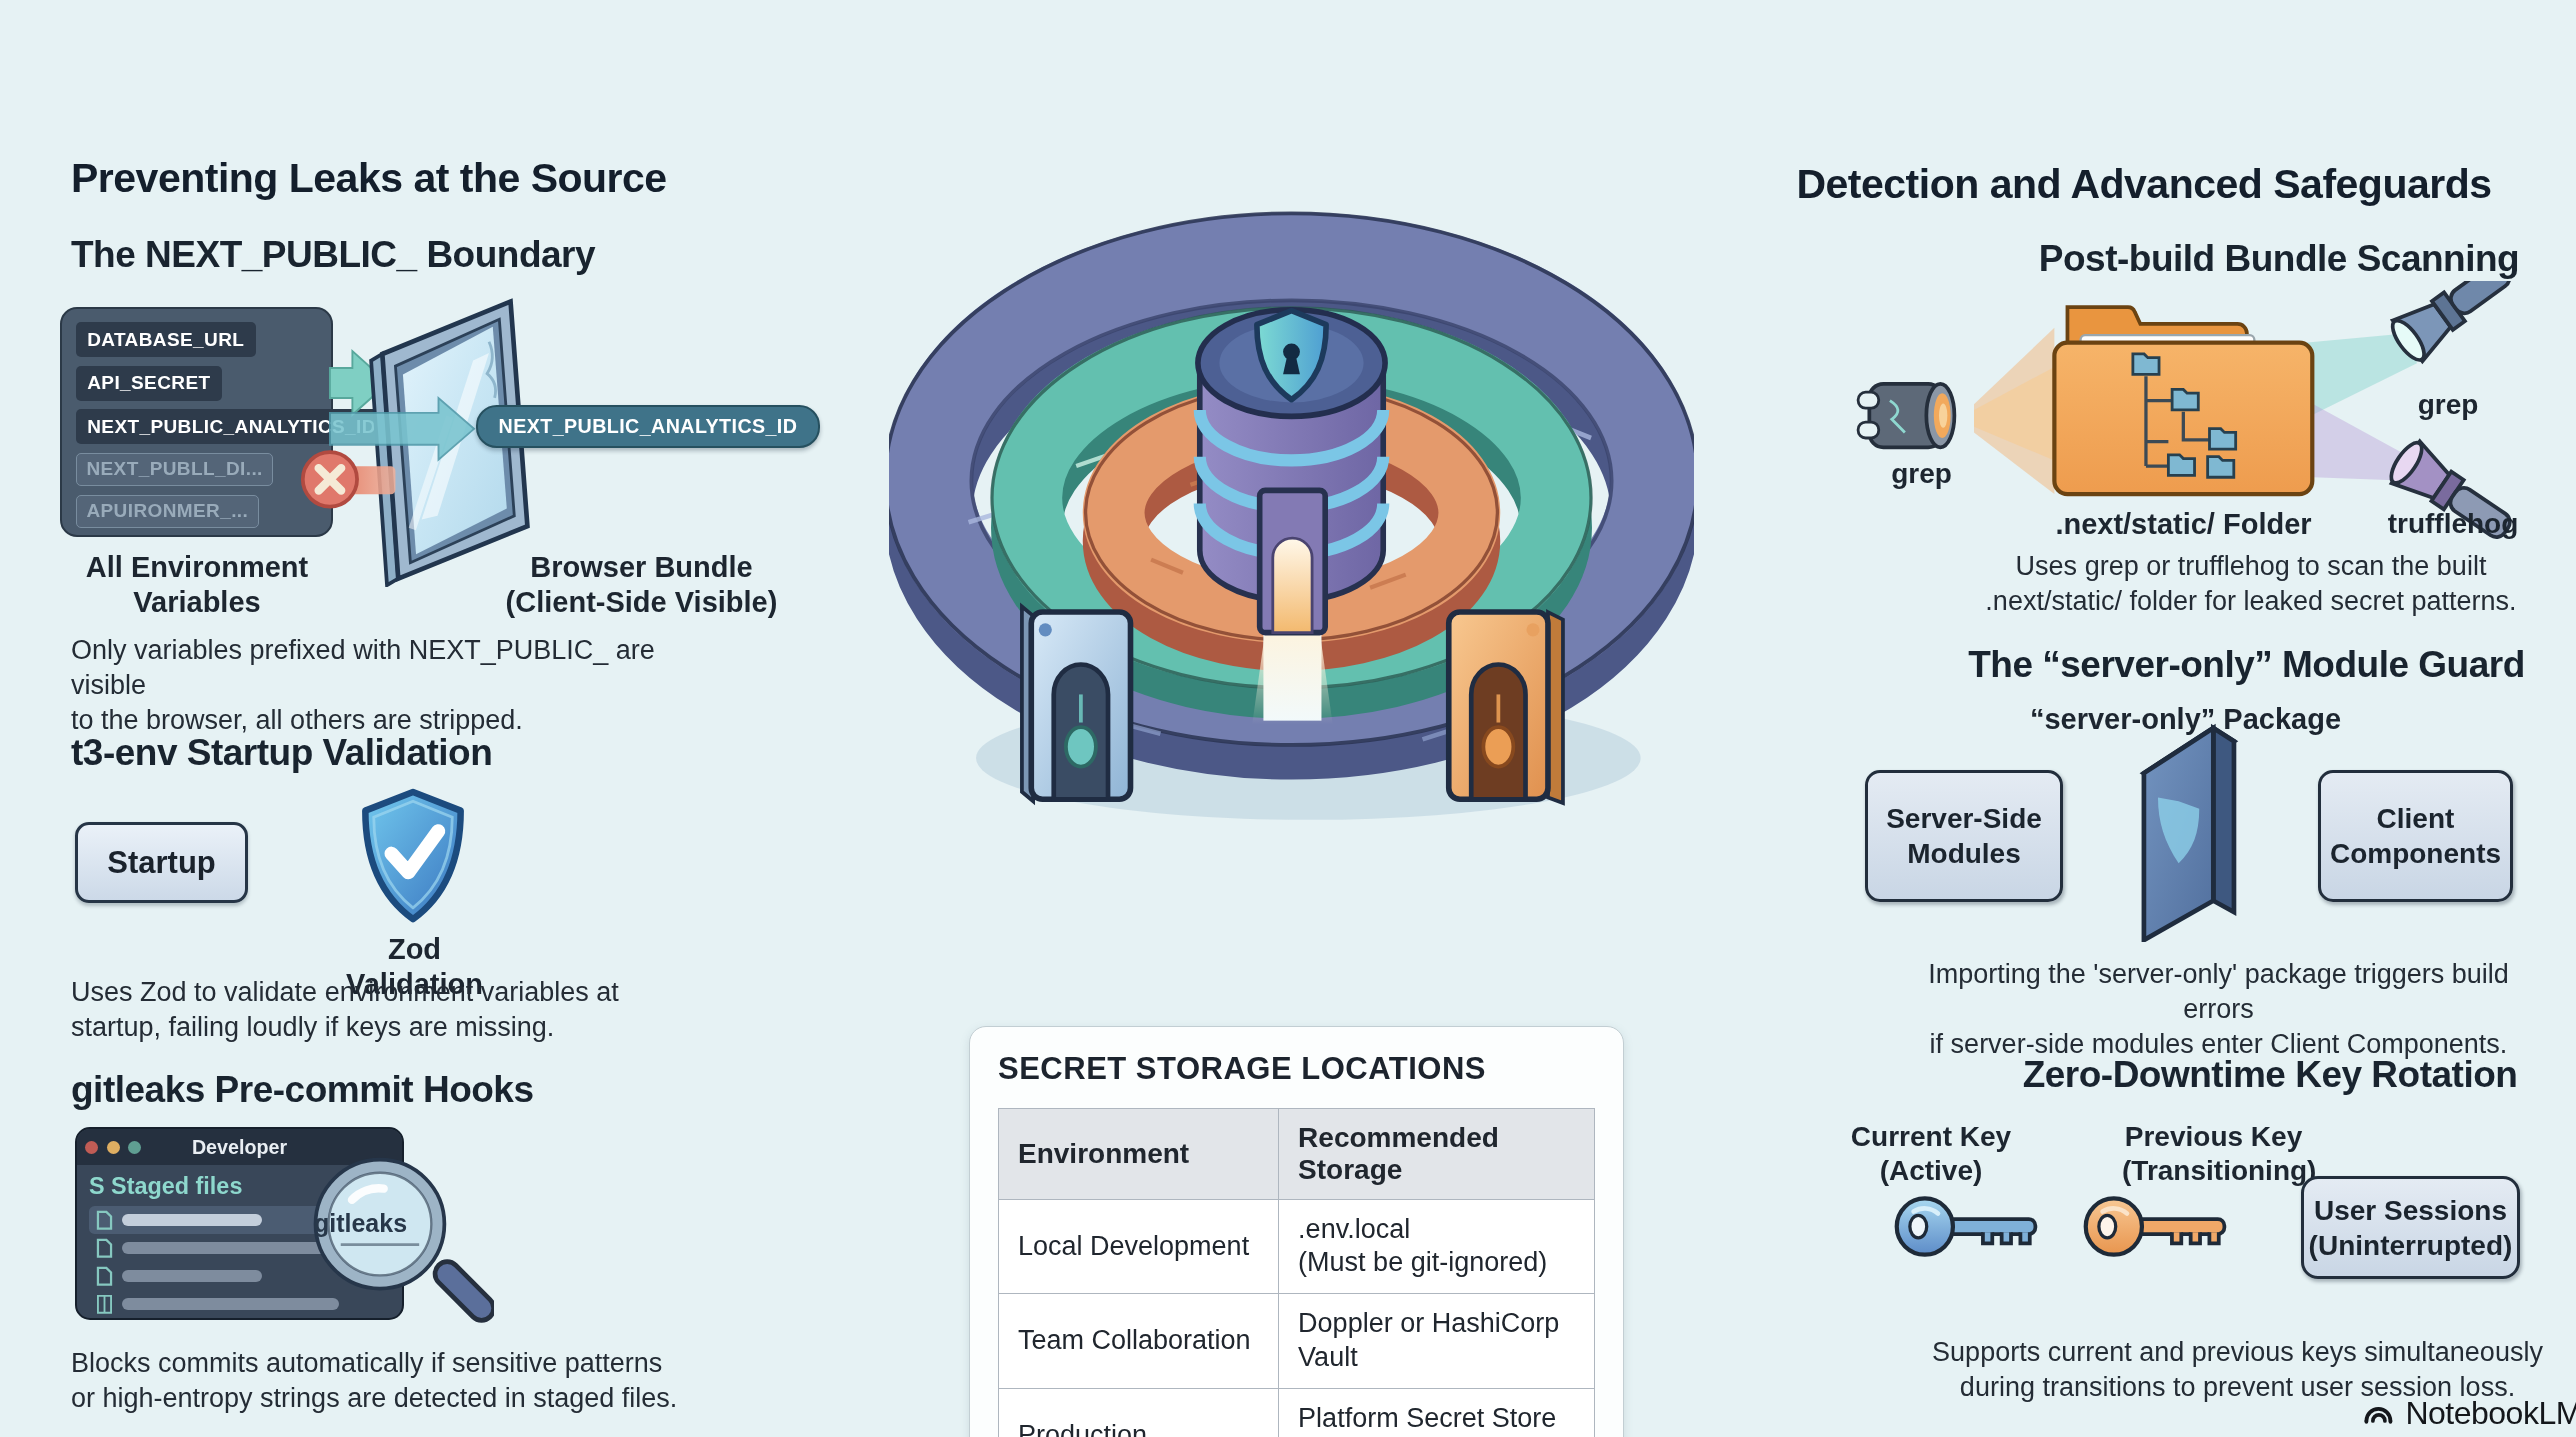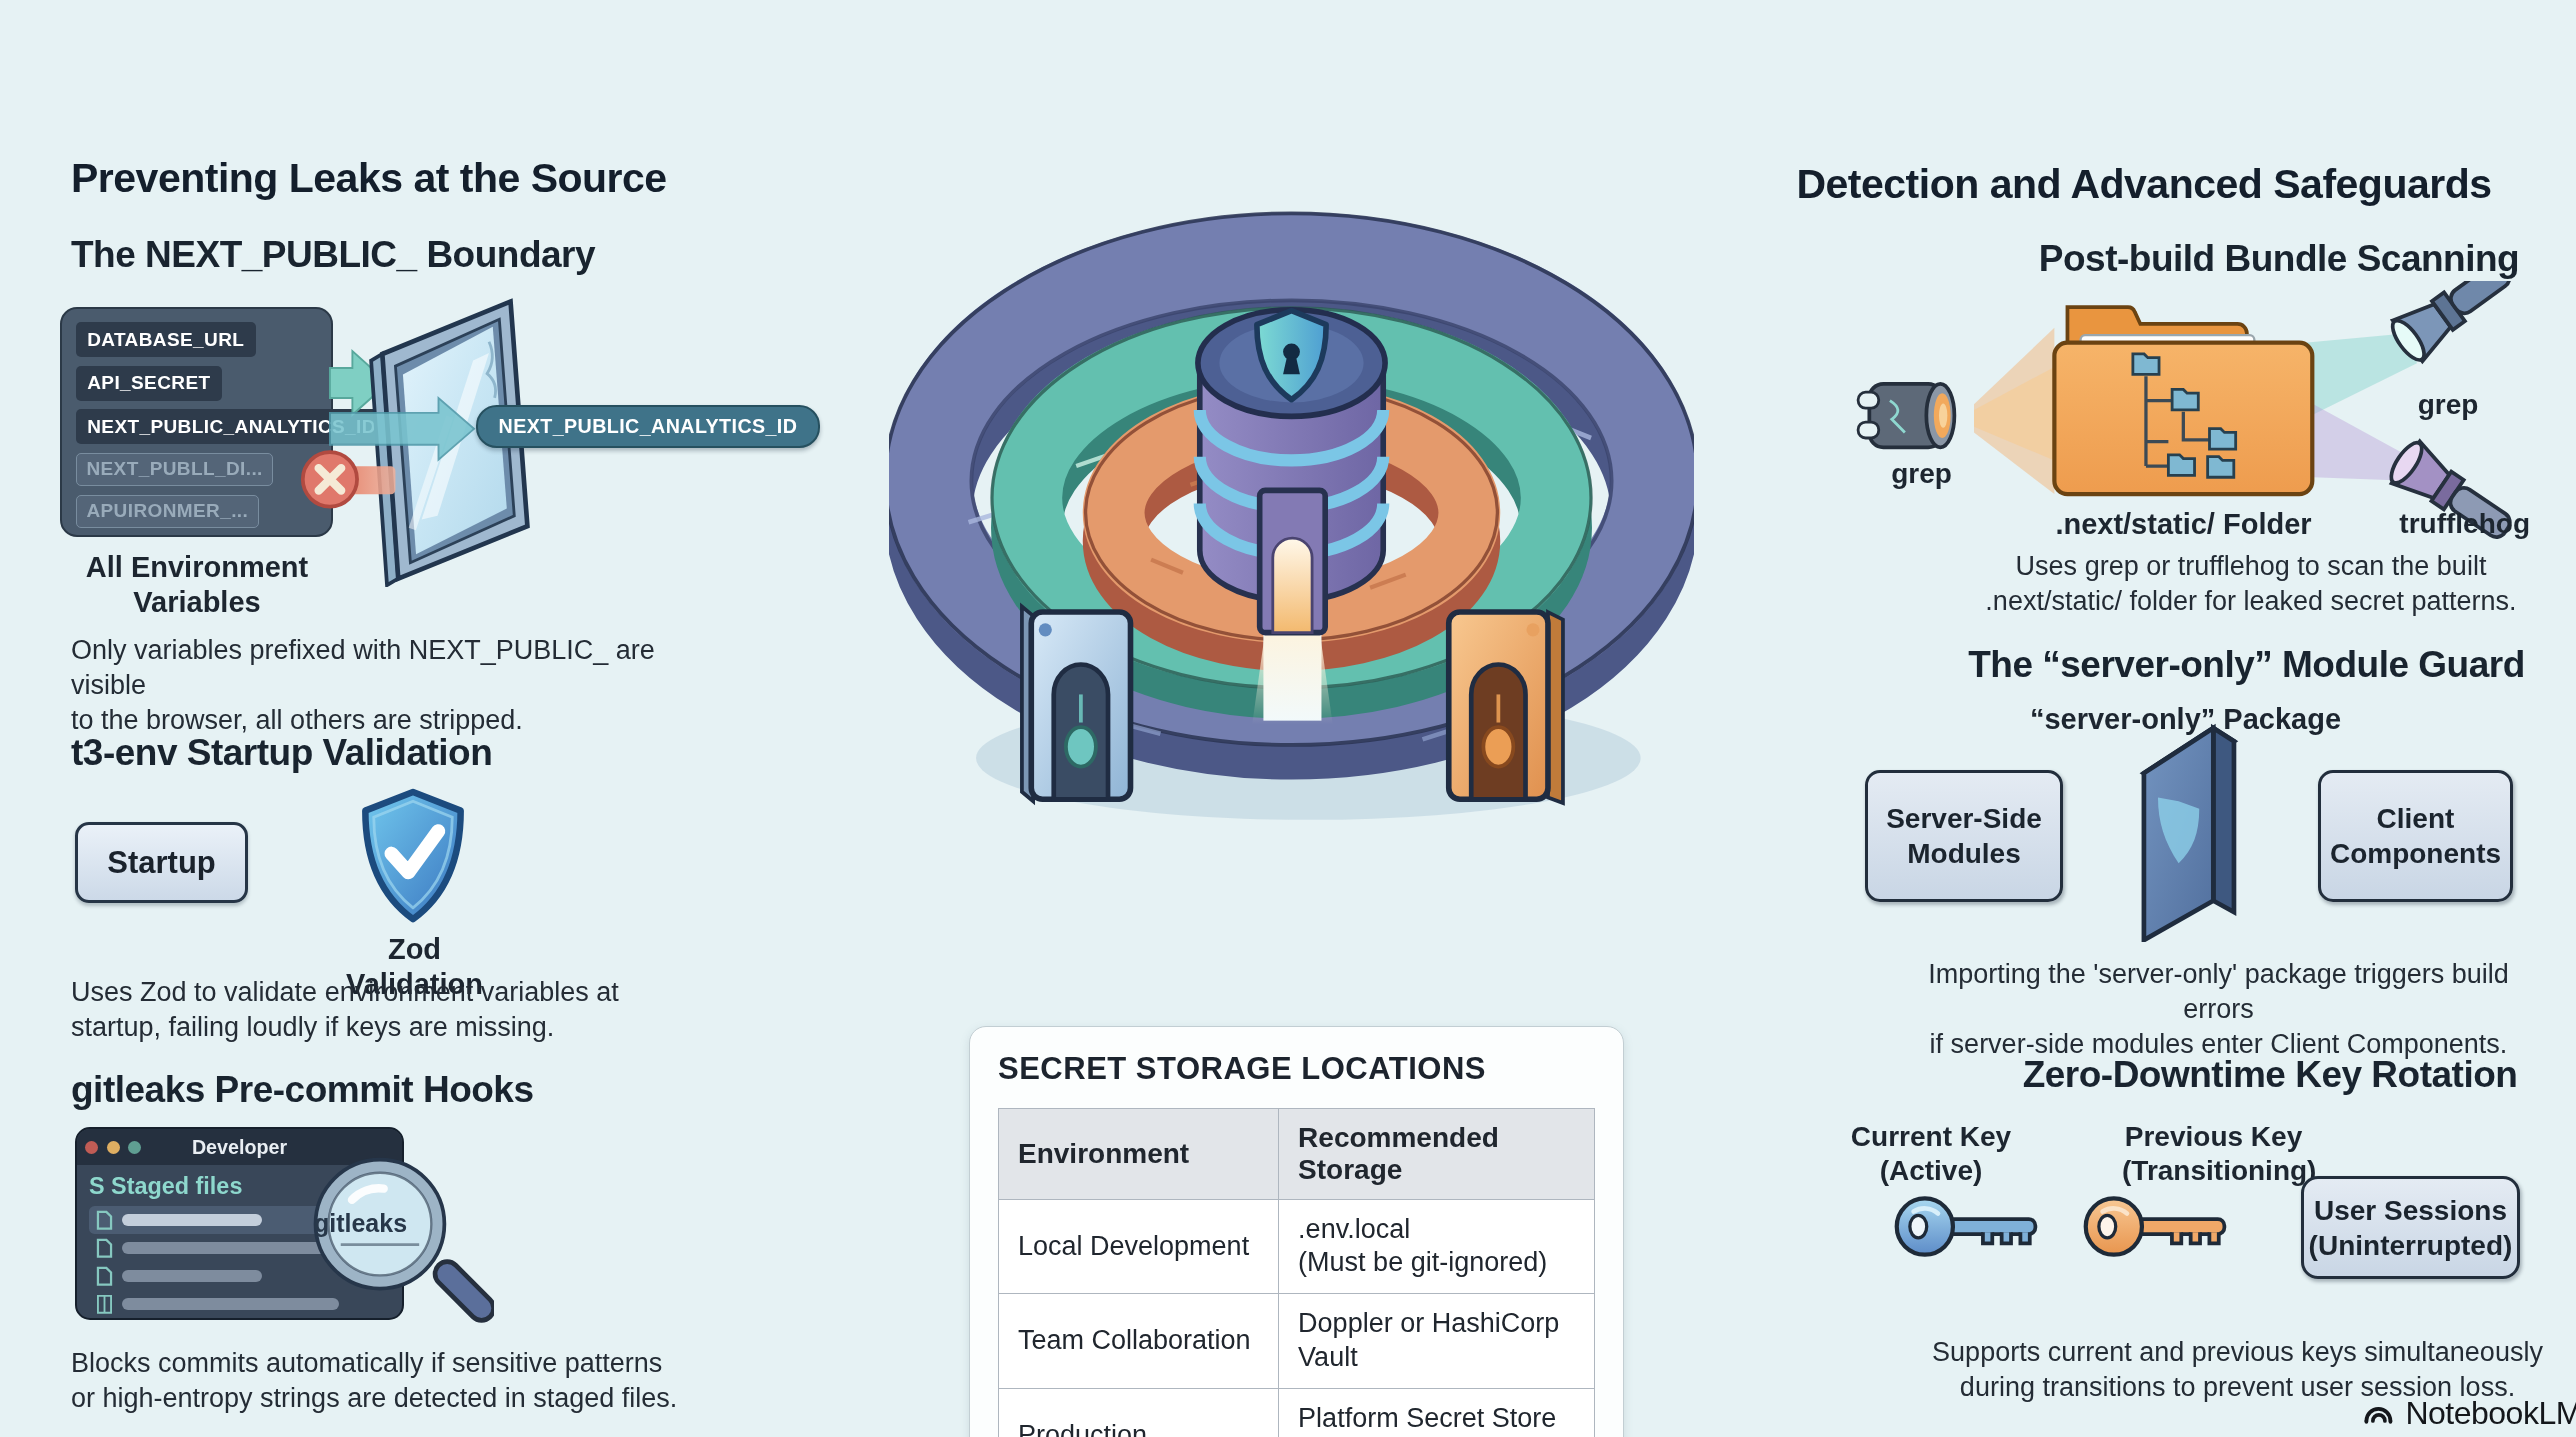--- a/index.html
+++ b/index.html
@@ -140,20 +140,22 @@
     <g>
       <circle cx="52" cy="197" r="29" fill="#e0786b" stroke="#b14a40" stroke-width="4"></circle>
       <path d="M40,185 L64,209 M64,185 L40,209" stroke="#f5ead6" stroke-width="9" stroke-linecap="round"></path>
     </g>
   </svg>
 
   <div class="abs out-pill">NEXT_PUBLIC_ANALYTICS_ID</div>
 
   <div class="abs lbl pre ctr" style="left:47px; top:550px; width:300px; font-size:29px;">All Environment
 Variables</div>
+  <div class="abs lbl pre ctr" style="left:440px; top:550px; width:403px; font-size:29px;">Browser Bundle
+(Client-Side Visible)</div>
   <div class="abs cap pre" style="left:71px; top:633px; width:655px;">Only variables prefixed with NEXT_PUBLIC_ are visible
 to the browser, all others are stripped.</div>
 
   <div class="abs h3" style="left:71px; top:732px;">t3-env Startup Validation</div>
   <div class="abs startup-btn">Startup</div>
   <svg class="abs" style="left:356px; top:786px;" width="114" height="139" viewBox="0 0 122 148">
     <defs>
       <linearGradient id="zodGrad" x1="0" y1="0" x2="1" y2="1">
         <stop offset="0" stop-color="#72c9ee"></stop>
           <stop offset="1" stop-color="#3a76c0"></stop>
@@ -375,21 +377,21 @@
     <g transform="translate(610,194) rotate(34)">
       <polygon points="0,-27 46,-15 46,15 0,27" fill="#a391c4" stroke="#26303e" stroke-width="4"></polygon>
       <rect x="46" y="-19" width="16" height="38" fill="#7a6b9e" stroke="#26303e" stroke-width="4"></rect>
       <rect x="62" y="-14" width="68" height="28" rx="11" fill="#8d9ab4" stroke="#26303e" stroke-width="4"></rect>
       <ellipse cx="1" cy="0" rx="10" ry="25" fill="#e8d8f2" stroke="#26303e" stroke-width="4"></ellipse>
     </g>
   </svg>
   <div class="abs lbl ctr" style="left:1863px; top:457px; width:117px; font-size:28px;">grep</div>
   <div class="abs lbl ctr" style="left:2050px; top:507px; width:267px; font-size:29px;">.next/static/ Folder</div>
   <div class="abs lbl ctr" style="left:2387px; top:388px; width:122px; font-size:28px;">grep</div>
-  <div class="abs lbl ctr" style="left:2376px; top:507px; width:154px; font-size:28px;text-align:right;">trufflehog</div>
+  <div class="abs lbl ctr" style="left:2376px; top:507px; width:154px; font-size:28px;">trufflehog</div>
   <div class="abs cap pre ctr" style="left:1928px; top:549px; width:646px;">Uses grep or trufflehog to scan the built
 .next/static/ folder for leaked secret patterns.</div>
 
   <div class="abs h3 ctr" style="left:1919px; top:644px; width:655px;">The “server-only” Module Guard</div>
   <div class="abs lbl ctr" style="left:1900px; top:702px; width:571px; font-size:29px;">“server-only” Package</div>
   <div class="abs gbox pre" style="left:1865px; top:770px; width:192px; height:126px;">Server-Side
 Modules</div>
   <svg class="abs" style="left:2127px; top:715px;" width="122" height="227" viewBox="0 0 130 242">
     <defs>
       <linearGradient id="wallGrad" x1="0" y1="0" x2="1" y2="1">

